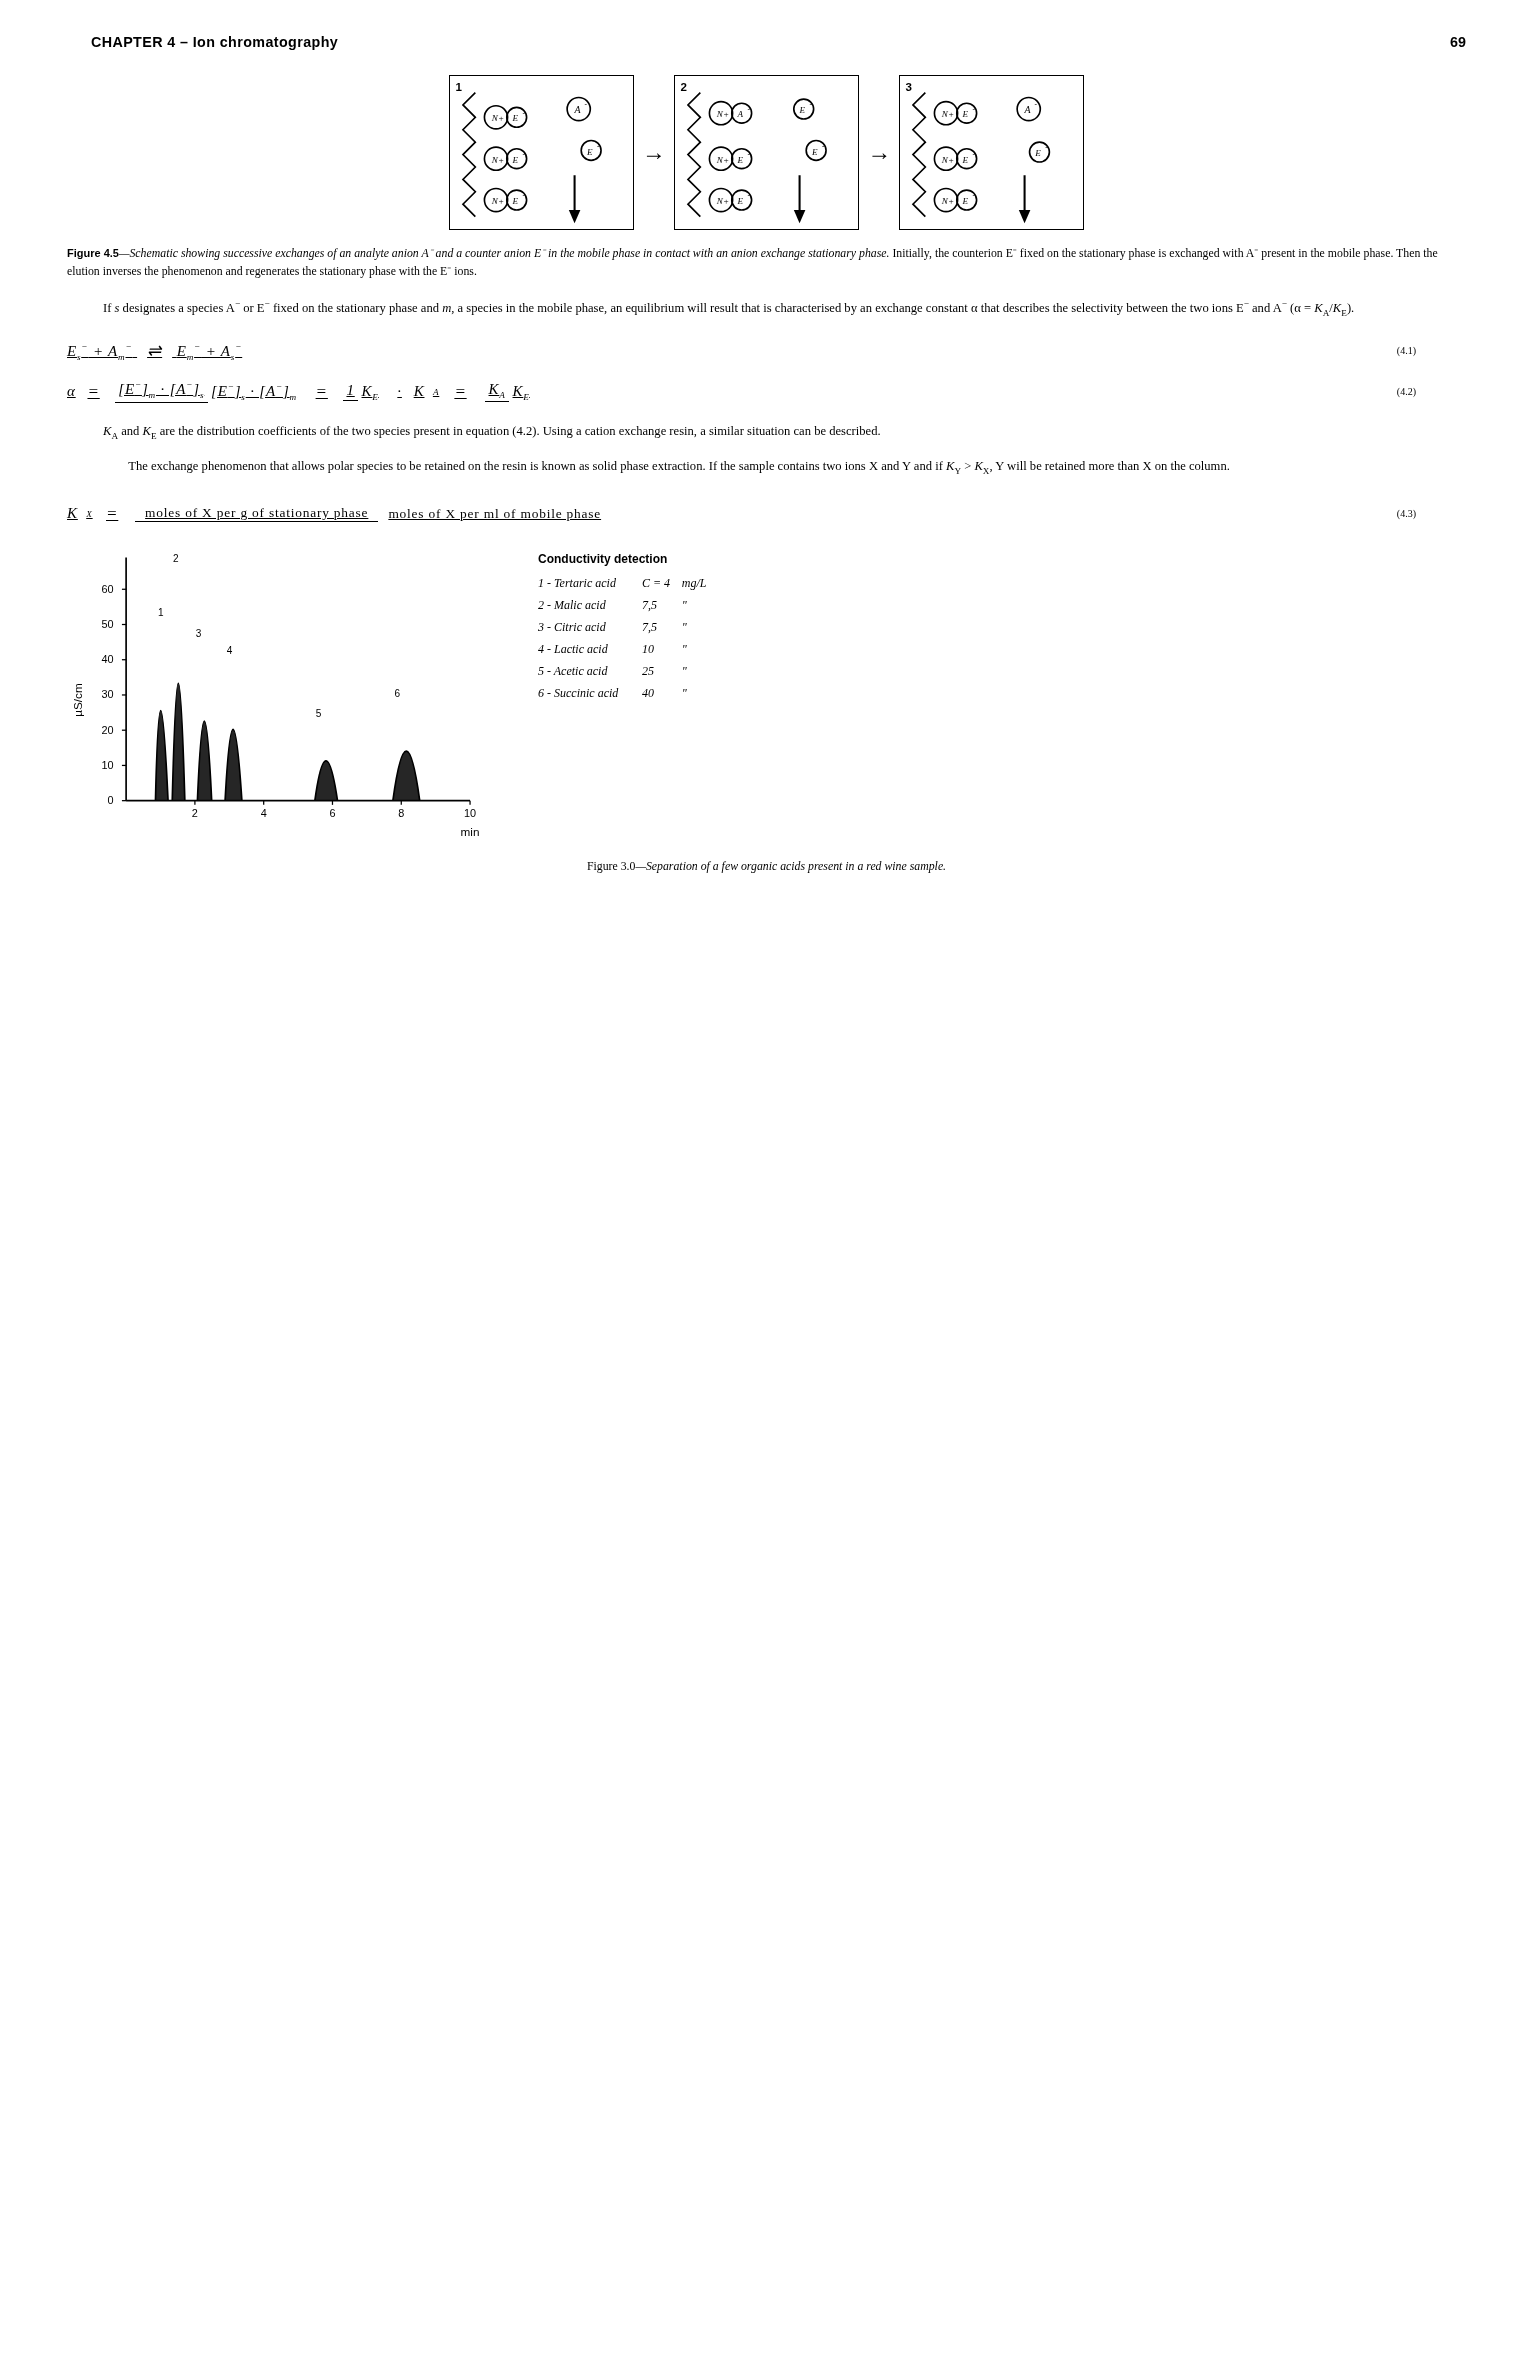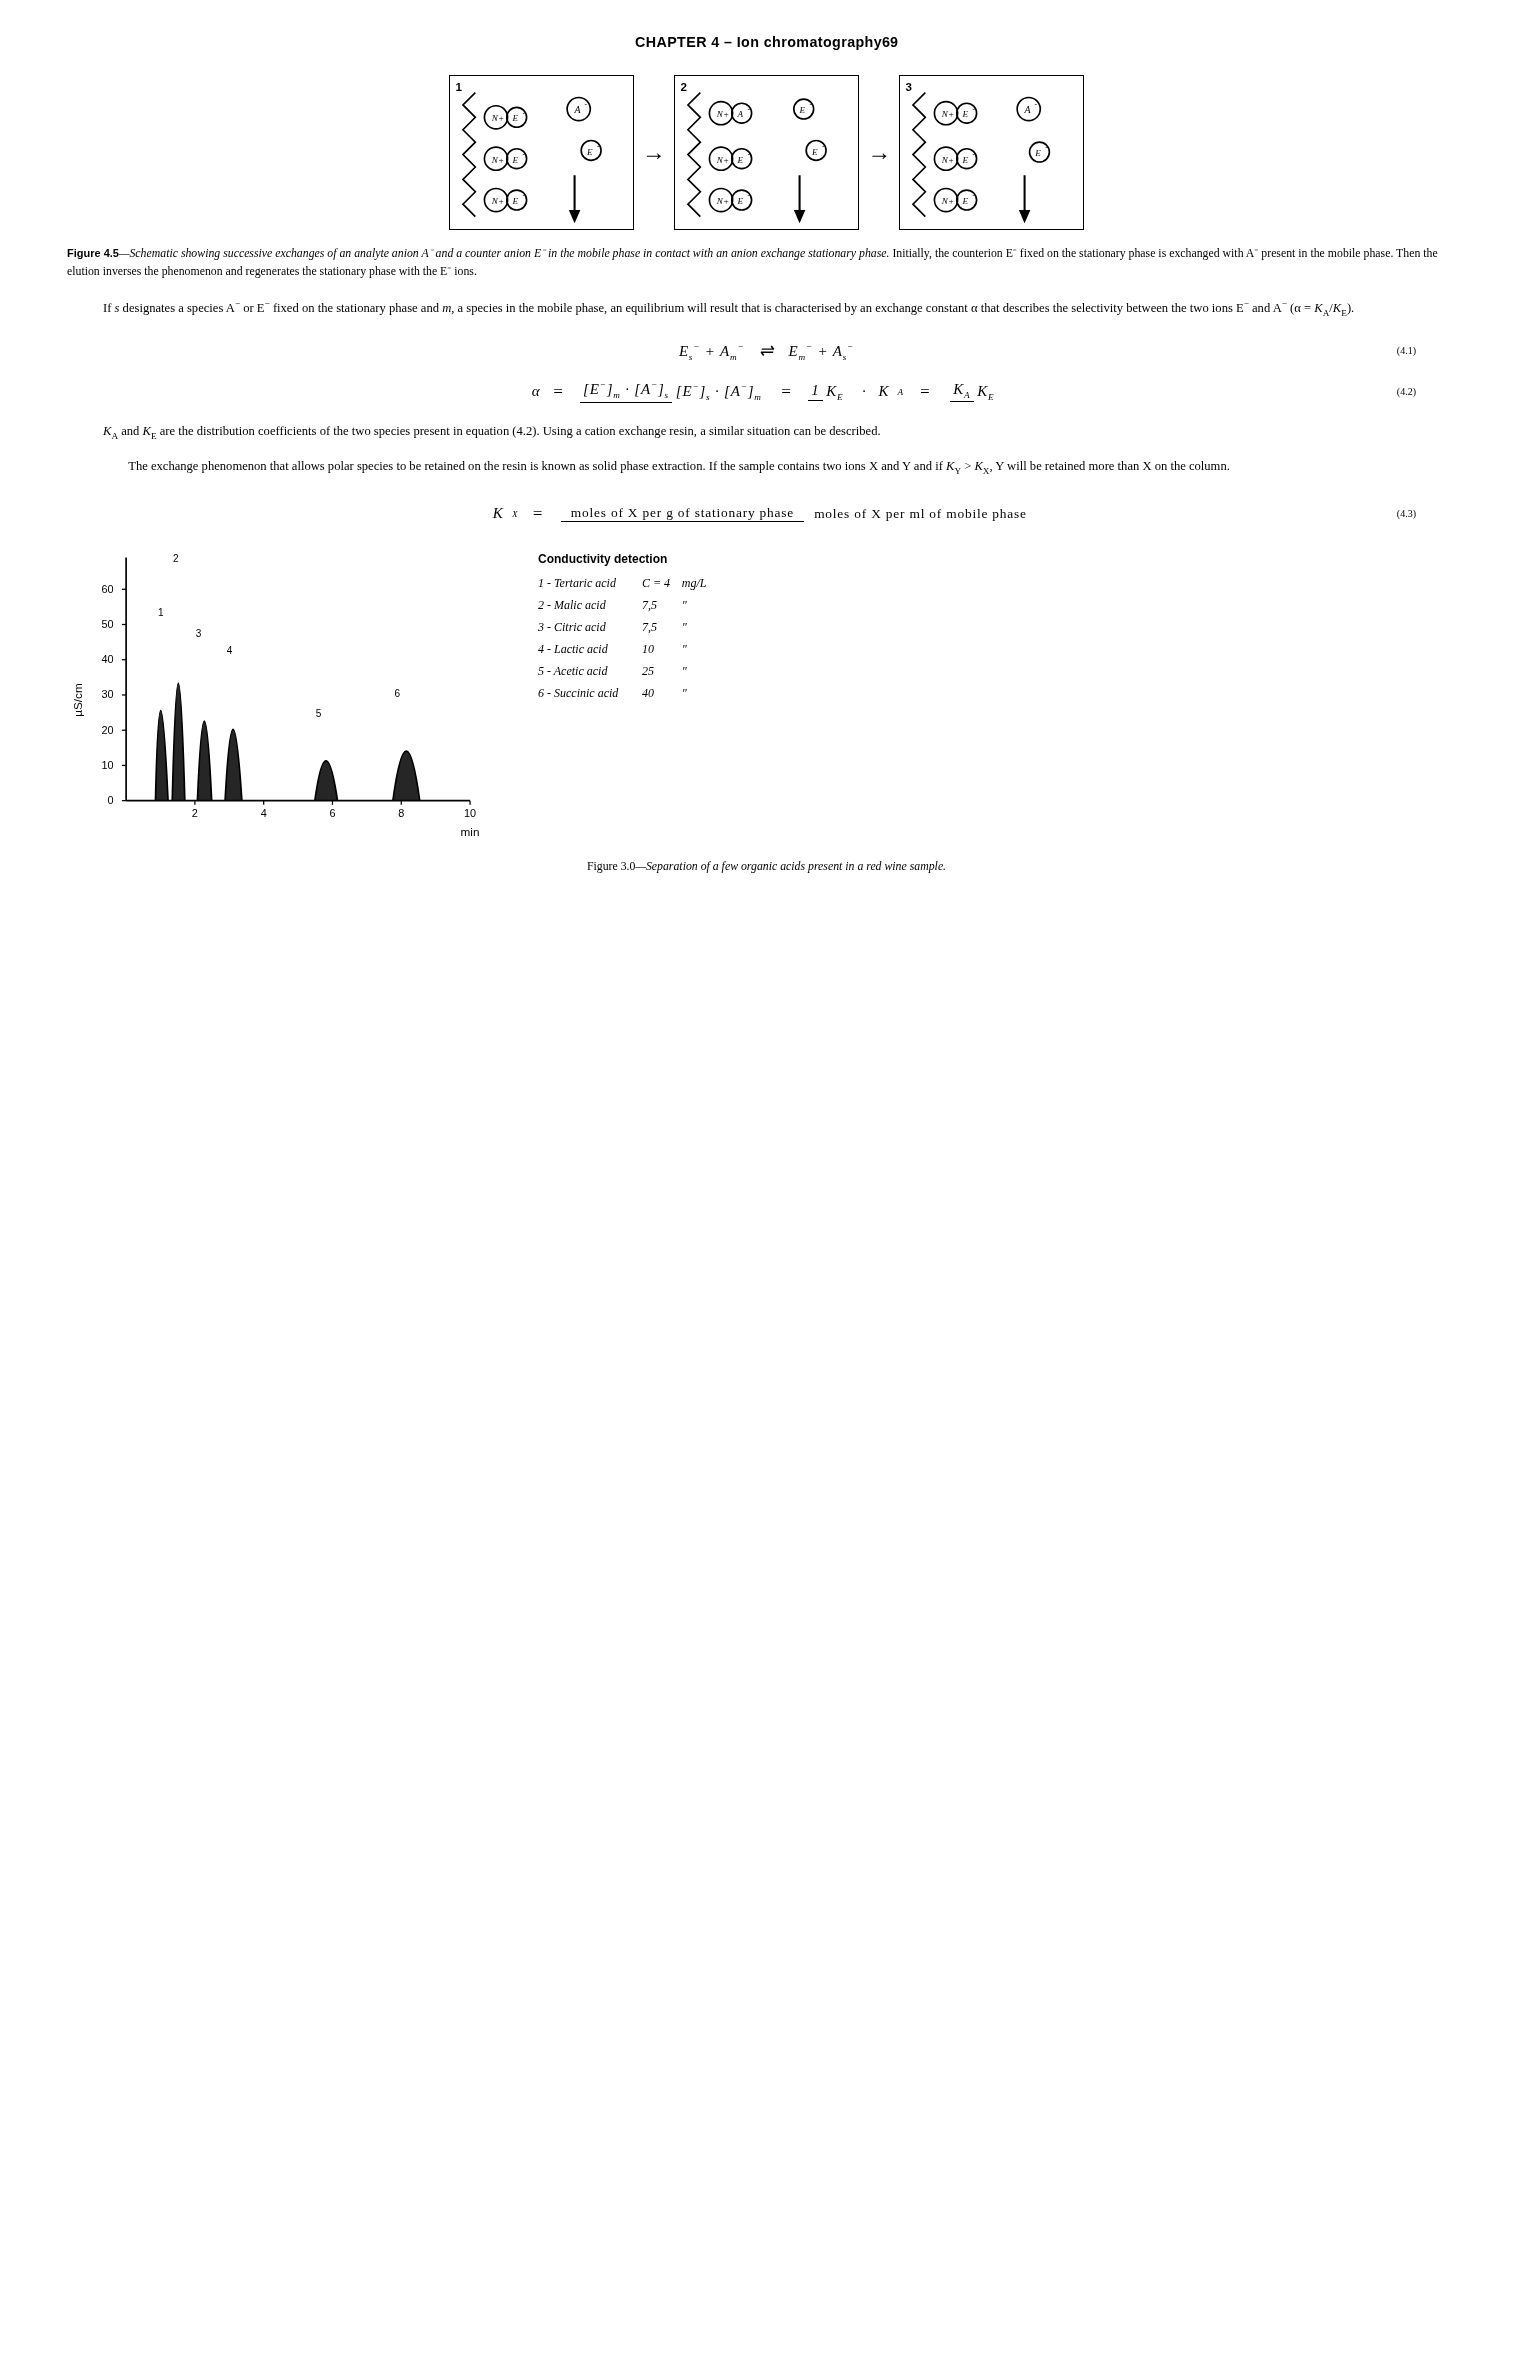--- a/index.html
+++ b/index.html
@@ -7,24 +7,25 @@
       background: #fff;
       font-family: 'Times New Roman', Times, serif;
       font-size: 12.6px;
       color: #000;
       width: 1533px;
       min-height: 2377px;
       padding: 34px 67px;
     }
     .page-header {
       display: flex;
-      justify-content: center;
+      justify-content: space-between;
       align-items: baseline;
       border-bottom: none;
       margin-bottom: 25px;
+      margin-left: 24px;
     }
     .chapter-title {
       font-family: Arial, Helvetica, sans-serif;
       font-weight: bold;
       font-size: 14.3px;
       letter-spacing: 0.4px;
     }
     .page-number {
       font-family: Arial, Helvetica, sans-serif;
       font-weight: bold;
@@ -56,24 +57,24 @@
       line-height: 1.65;
       margin-bottom: 11.8px;
       text-align: justify;
       margin-left: 36px;
     }
     .body-text.indent {
       text-indent: 2em;
     }
     .equation-block {
       display: flex;
-      justify-content: center;
       align-items: center;
       margin: 18.5px 0;
       position: relative;
+      text-decoration: underline;
     }
     .equation-number {
       position: absolute;
       right: 50px;
       font-size: 10px;
     }
     .equation-content {
       font-size: 15px;
       font-style: italic;
       letter-spacing: 0.8px;

